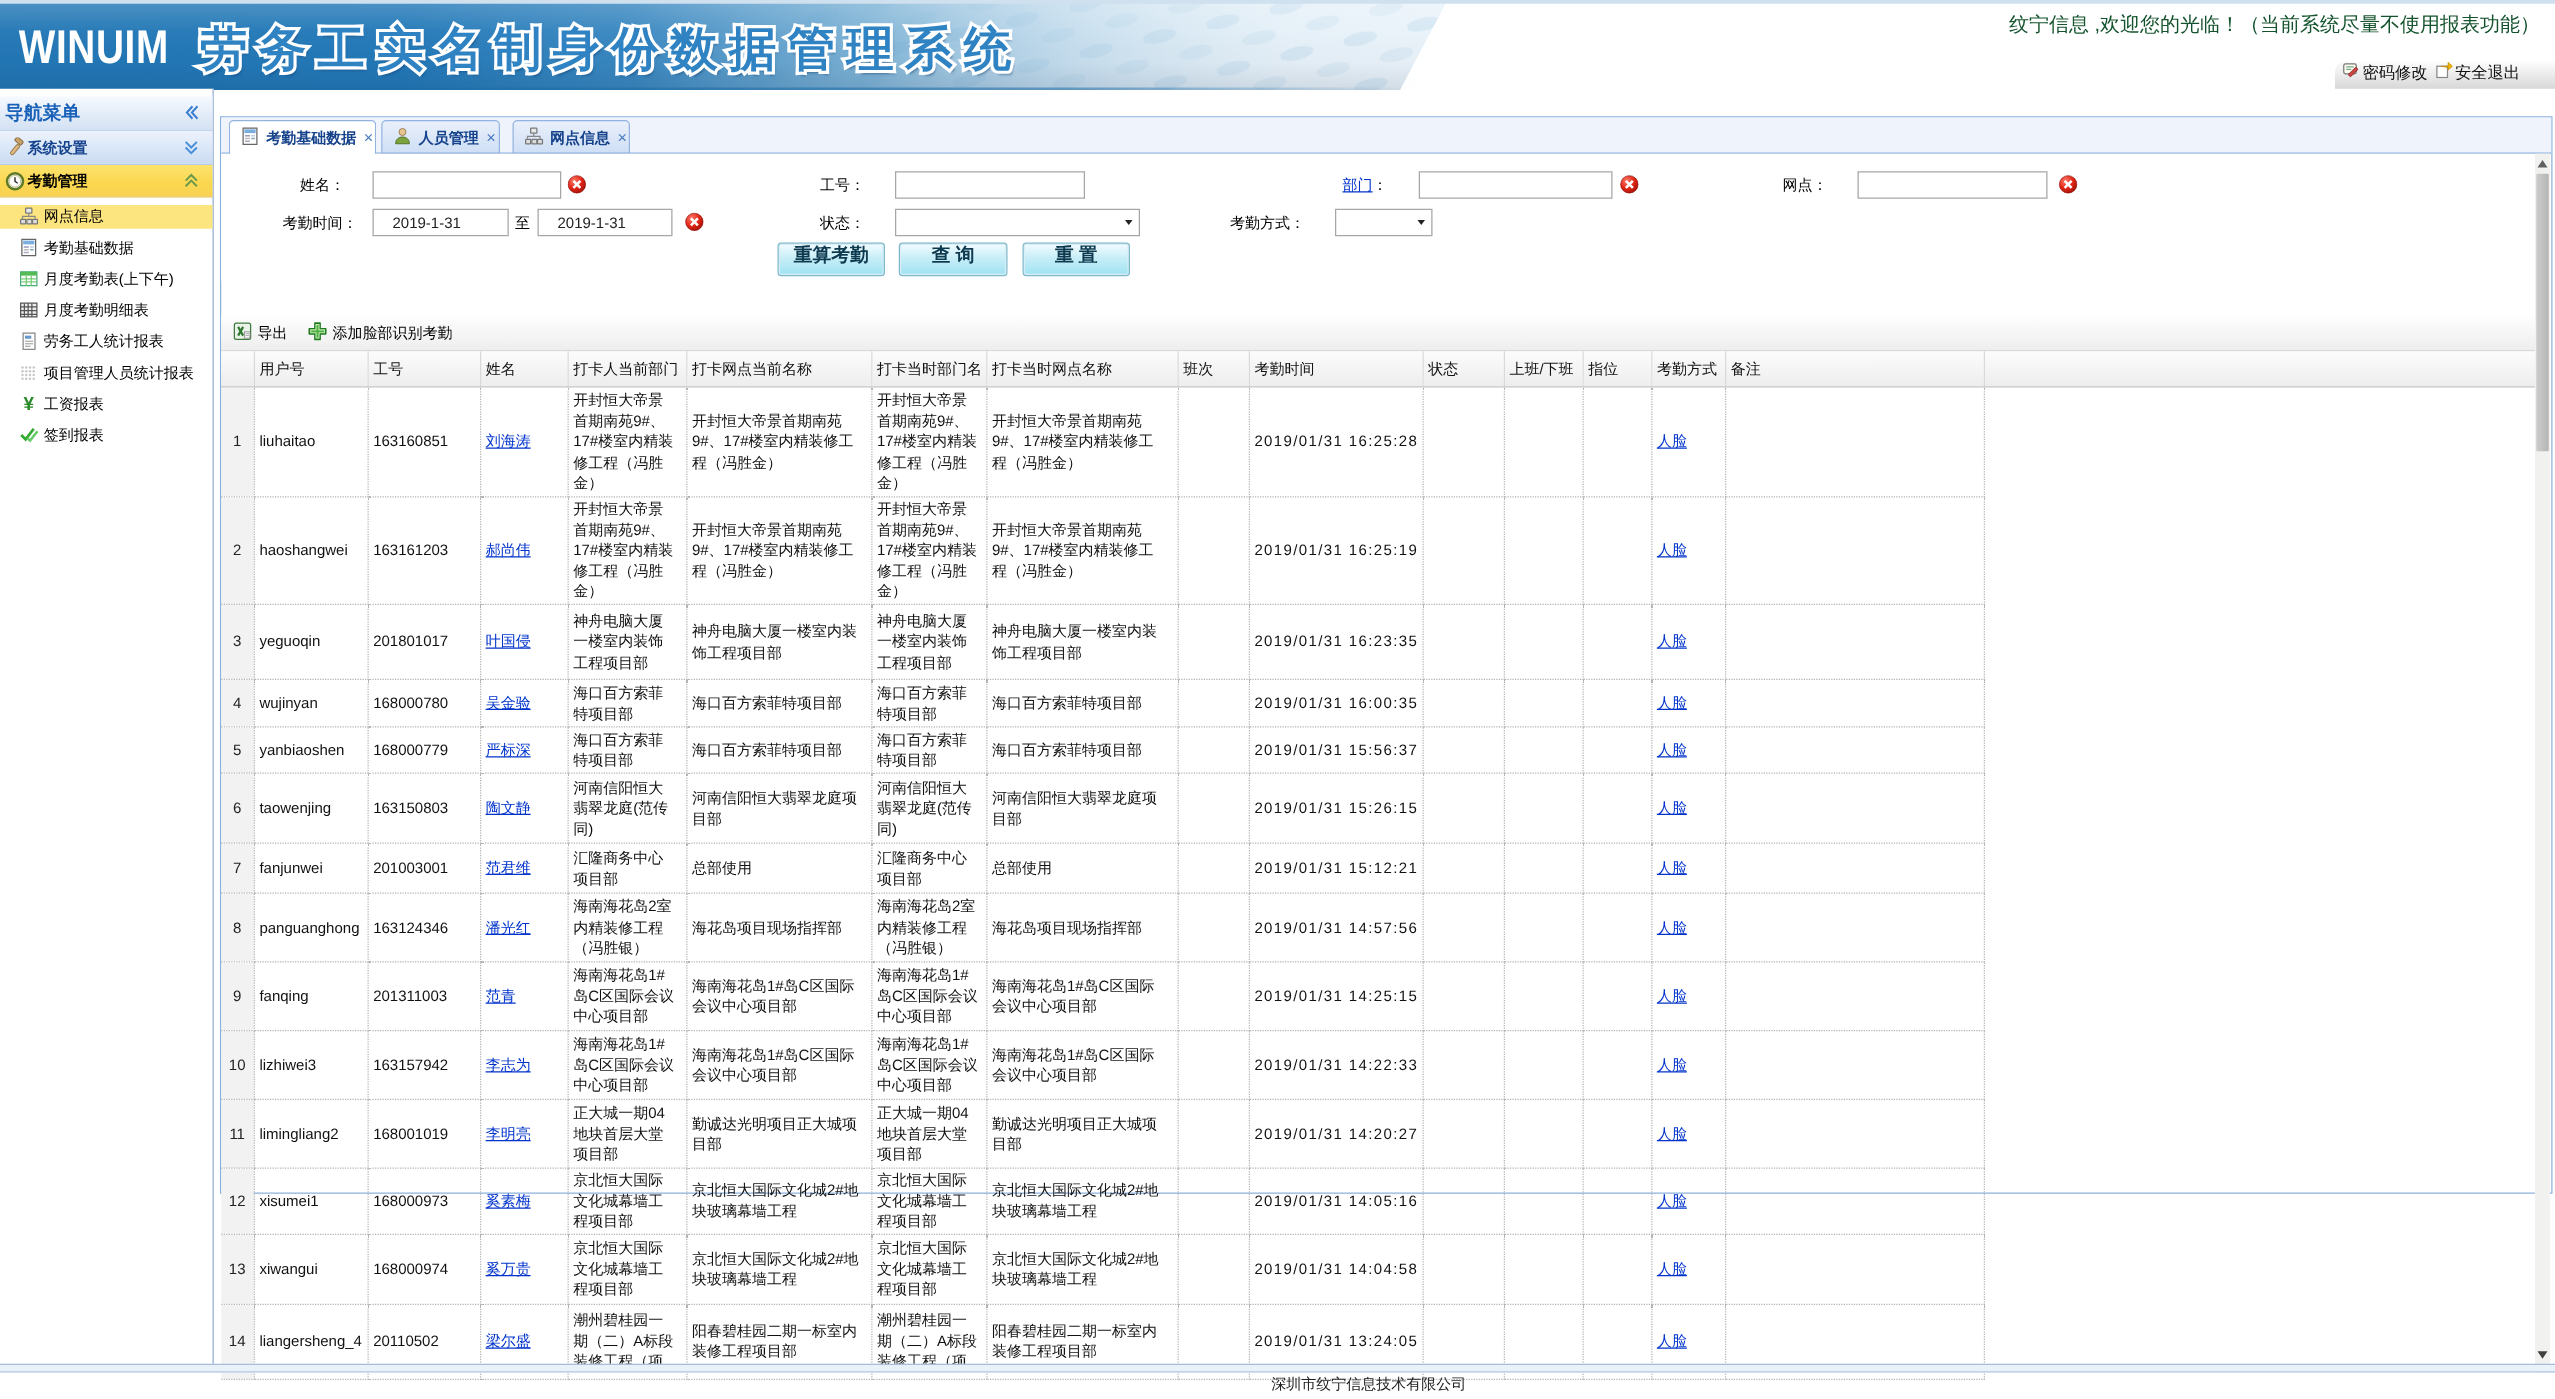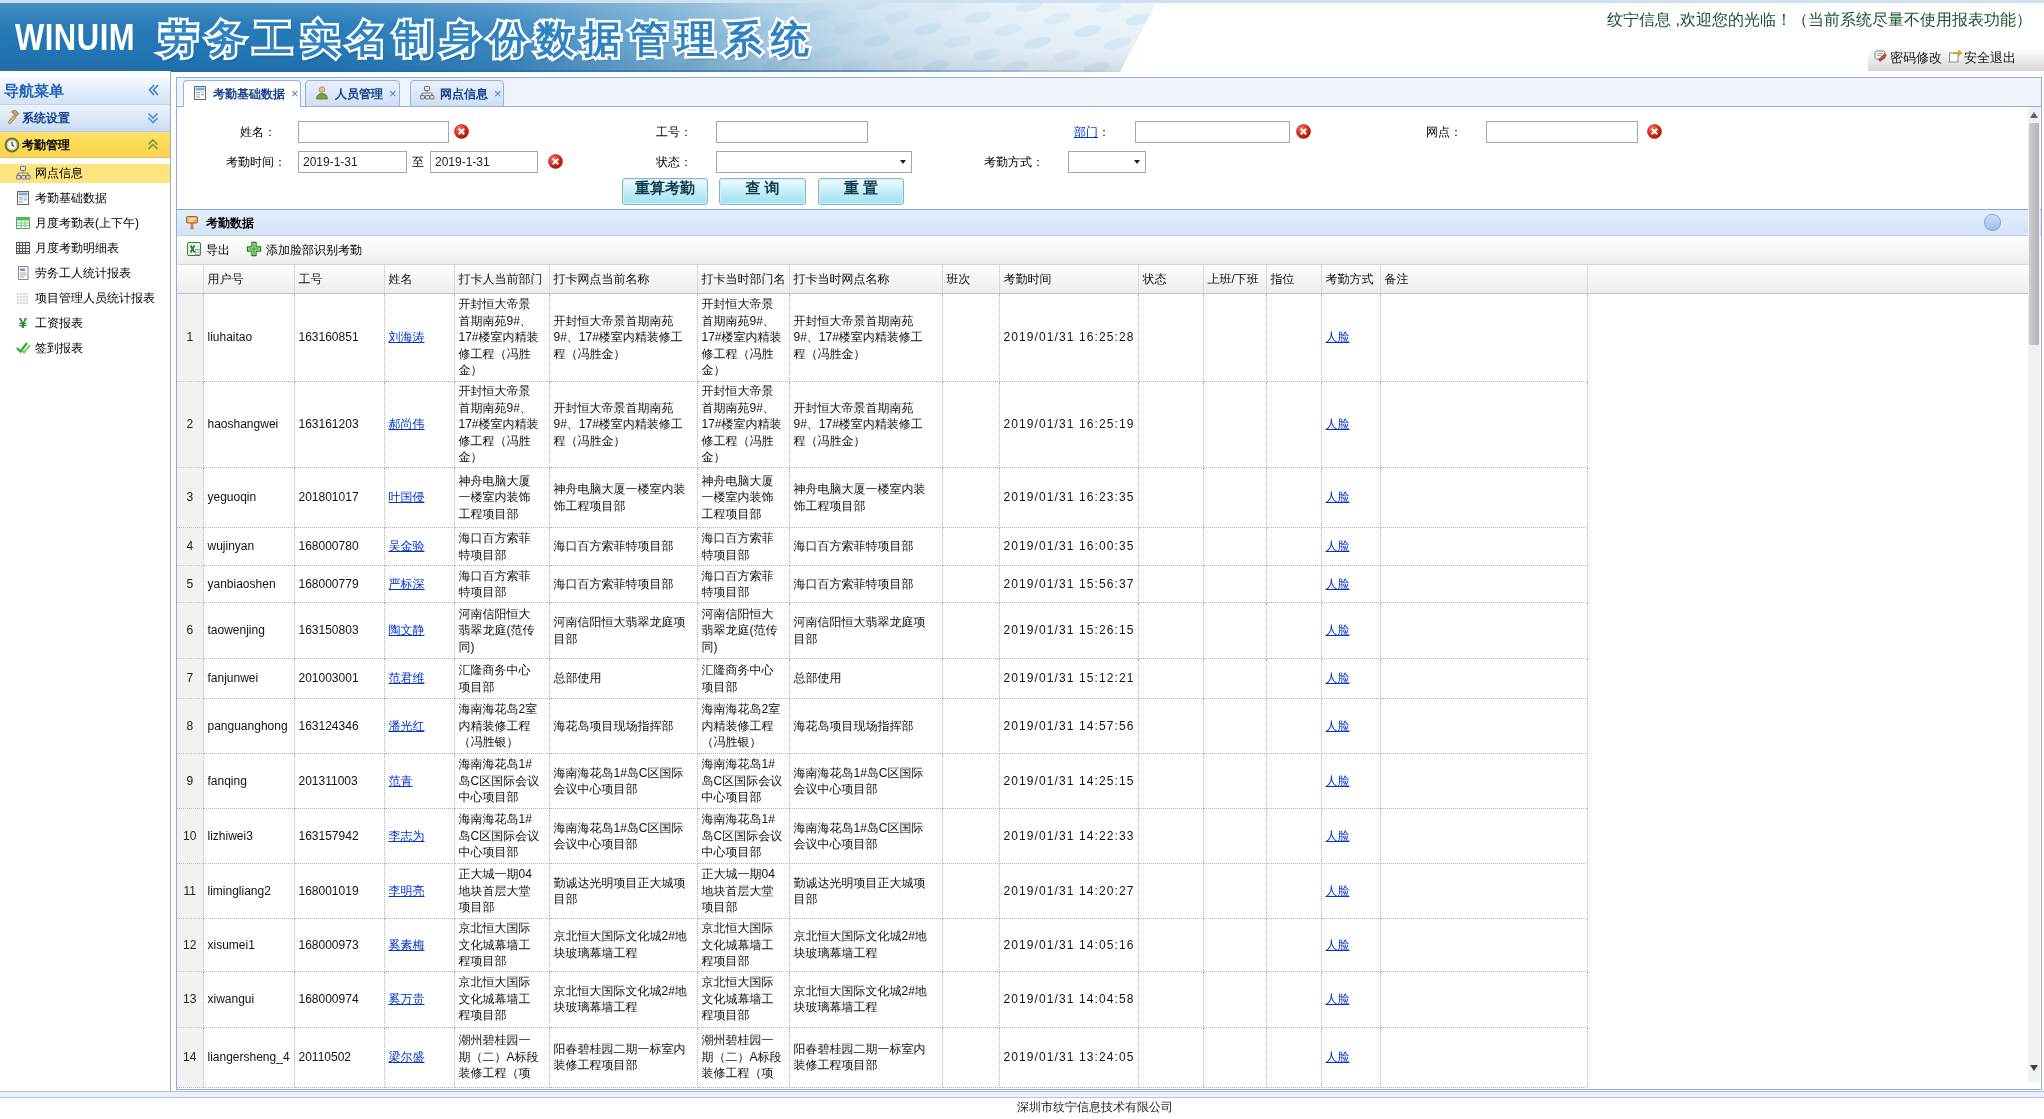--- a/index.html
+++ b/index.html
@@ -26,32 +26,32 @@
 .sband .ic{position:absolute;left:4px;top:5px}
 .sband .t2{margin-left:22px}
 .chev{position:absolute;right:10px;top:6px}
 .sitem{position:absolute;left:0;width:170px;height:25px;line-height:25px;font-size:12px;color:#000}
 .sitem .sic{position:absolute;left:15px;top:4px}
 .sitem .slb{margin-left:35px}
 .itbg{position:absolute;left:0;top:3px;width:170px;height:19px;background:#fce57f}
 .sitem .slb,.sitem .sic{position:relative}
 .sitem .sic{position:absolute}
 
-#panel{position:absolute;left:176px;top:77px;width:1866px;height:1013px;border:1px solid #8cb0dc;background:#fff}
+#panel{position:absolute;left:176px;top:93px;width:1866px;height:862px;border:1px solid #8cb0dc;background:#fff}
 
 #tabstrip{position:absolute;left:0;top:0;width:1864px;height:29px;background:#eef3fc;border-bottom:1px solid #8cb0dc}
 .tab{position:absolute;top:2px;height:27px;border:1px solid #92b2e0;border-radius:4px 4px 0 0;font-size:12px;font-weight:bold;color:#15428b;line-height:25px;white-space:nowrap}
 .tab .tic{vertical-align:-3px;margin:0 5px 0 8px}
 .tab .x{color:#4a7ac0;font-weight:normal;margin:0 8px 0 6px;font-size:13px}
 .tab.on{background:#fff;border-bottom:1px solid #fff;height:28px}
 .tab.off{background:linear-gradient(#e9f0fb,#cfdff5)}
 
 #formarea{position:absolute;left:0;top:29px;width:1850px;height:102px;background:#fff;font-size:12px;color:#000}
 .flabel{position:absolute;height:22px;line-height:22px;text-align:center}
-.finput{position:absolute;height:22px;border:1px solid #a6a6a6;background:#fff;font-size:12px;line-height:20px;padding-left:4px;color:#222}
+.finput{position:absolute;height:22px;border:1px solid #a6a6a6;background:#fff;font-size:12px;line-height:20px;padding-left:15px;color:#222}
 .fx{position:absolute;width:15px;height:15px}
 .fsel{position:absolute;height:22px;border:1px solid #a6a6a6;background:#fff}
 .fsel .ar{position:absolute;right:5px;top:8px;width:0;height:0;border:3.5px solid transparent;border-top:4.5px solid #222}
 .btn{position:absolute;height:27px;border:1px solid #7fb8cc;border-radius:3px;background:linear-gradient(#f3fcfe,#c8eef8 45%,#9fe2f2);font-size:15px;font-weight:bold;color:#0e3a50;text-align:center;box-shadow:0 0 0 1px #d8eef5 inset}
 
 #databand{position:absolute;left:0;top:131px;width:1864px;height:27px;background:linear-gradient(#e3edfb,#d4e3f7);border-top:1px solid #7da7d8;border-bottom:1px solid #bdd0ea;font-size:12px;font-weight:bold;color:#000;line-height:26px}
 #databand .ic{vertical-align:-3px;margin:0 6px 0 7px}
 #databand .clps{position:absolute;right:40px;top:4px;width:17px;height:17px;border-radius:8px;background:linear-gradient(#cfe0f6,#9dbce8);border:1px solid #86a8d8}
 
 #toolbar{position:absolute;left:0;top:158px;width:1851px;height:29px;background:linear-gradient(#fefefe,#eeeeee);border-bottom:1px solid #d8d8d8;font-size:12px;color:#000;line-height:28px}
@@ -300,25 +300,20 @@
         <div class="ar"></div>
       </div>
       <div class="flabel" style="left:787px;top:44px;width:100px">考勤方式：</div>
       <div class="fsel" style="left:891px;top:44px;width:78px">
         <div class="ar"></div>
       </div>
       <div class="btn" style="left:445px;top:71px;width:86px">重算考勤</div>
       <div class="btn" style="left:542px;top:71px;width:87px">查 询</div>
       <div class="btn" style="left:641px;top:71px;width:86px">重 置</div>
     </div>
-    <div id="databand"><span class="ic"><svg width="16" height="16" viewBox="0 0 16 16">
-          <rect x="7" y="9" width="2" height="6" fill="#d89a50" stroke="#a06828" stroke-width="0.6"></rect>
-          <rect x="2.5" y="2.5" width="11" height="6.5" rx="1" fill="#e8a858" stroke="#a06828"></rect>
-          <path d="M4.5 5h7M4.5 7h5" stroke="#fff" stroke-width="1"></path>
-        </svg></span>考勤数据<div class="clps"></div></div>
     <div id="toolbar"><span class="ic"><svg width="16" height="16" viewBox="0 0 16 16">
           <rect x="1.5" y="1.5" width="13" height="13" rx="1.5" fill="#e9f3e9" stroke="#3e7a3e"></rect>
           <path d="M4.5 4.5l4 7M8.5 4.5l-4 7" stroke="#2e7a2e" stroke-width="1.8"></path>
           <rect x="9.5" y="8.5" width="4.5" height="5" fill="#fff" stroke="#888" stroke-width="0.7"></rect>
           <path d="M10.3 10h3M10.3 11.5h3" stroke="#999" stroke-width="0.7"></path>
         </svg></span>导出<span class="ic" style="margin-left:16px"><svg width="16" height="16" viewBox="0 0 16 16">
           <path d="M6 1.5h4v4.5H14.5v4H10V14.5H6V10H1.5V6H6z" fill="#4caf3c" stroke="#1e7a1e" stroke-width="1.4" stroke-linejoin="round"></path>
           <path d="M6.8 2.6h2.4v4.3h4.3v2.3H9.2v4.2H6.8V9.2H2.6V6.9h4.2z" fill="none" stroke="#bfe8b0" stroke-width="0.9"></path>
         </svg></span>添加脸部识别考勤</div>
     <div id="gridwrap">

